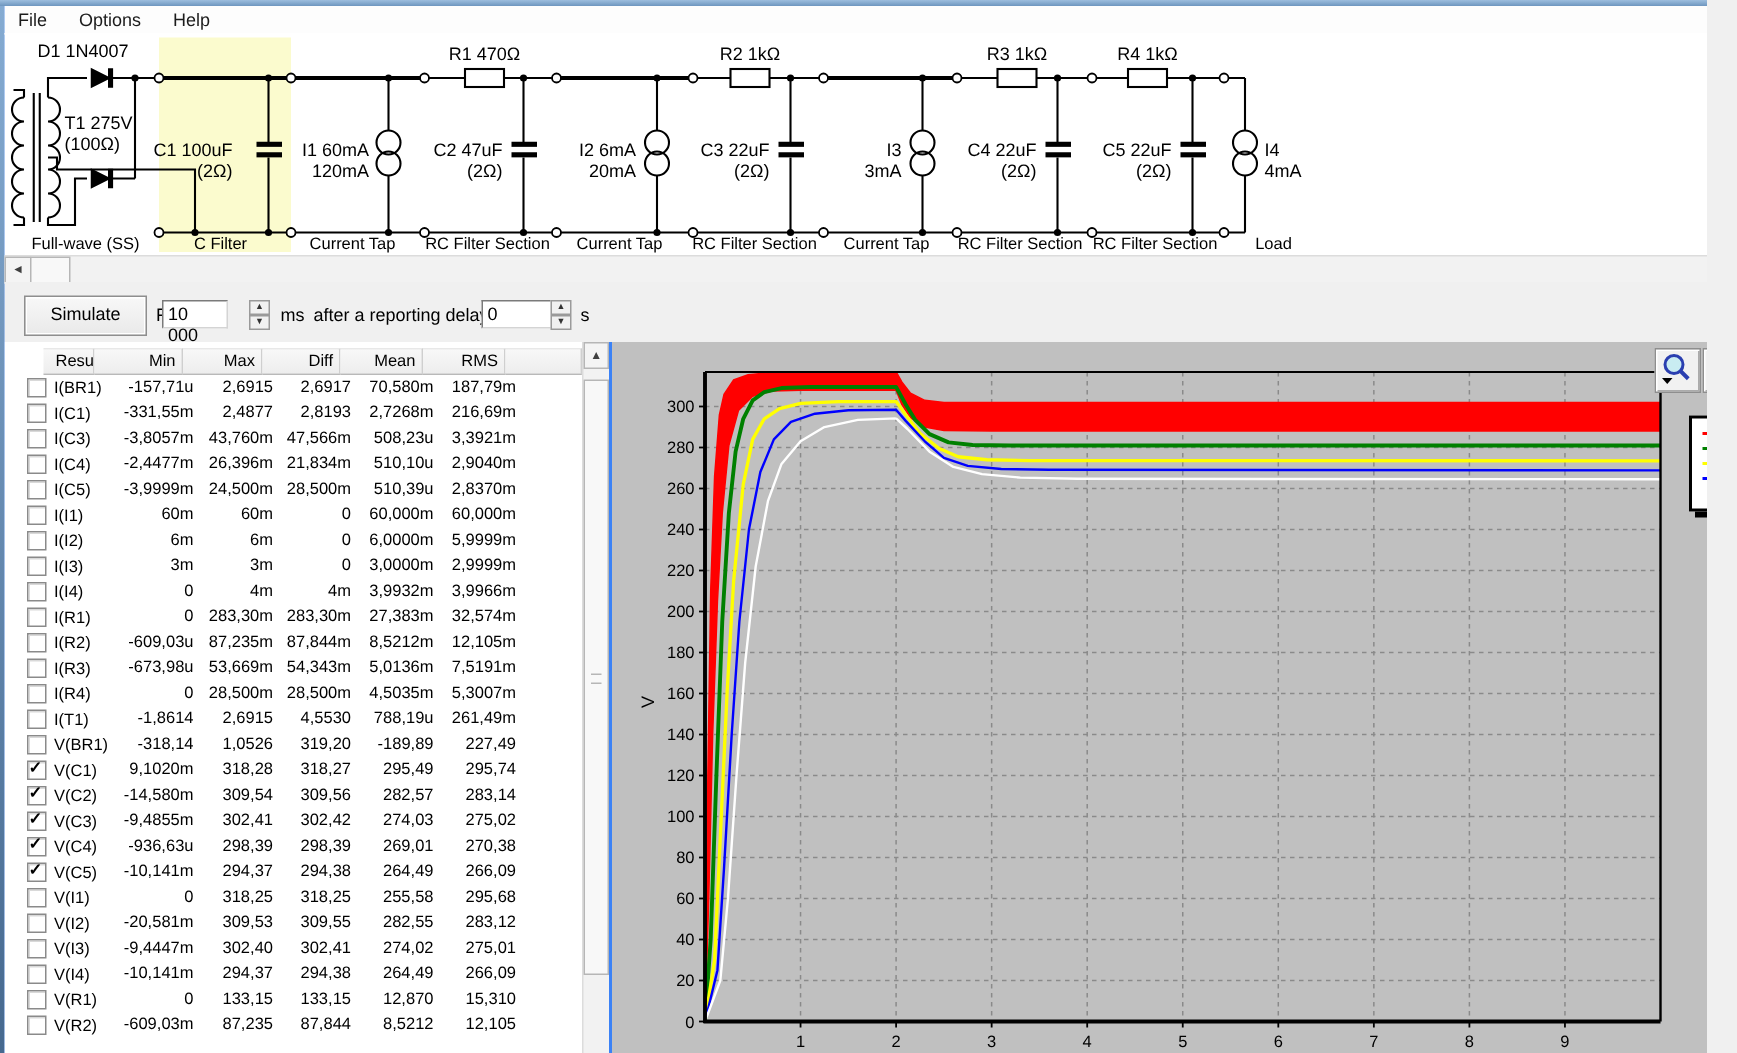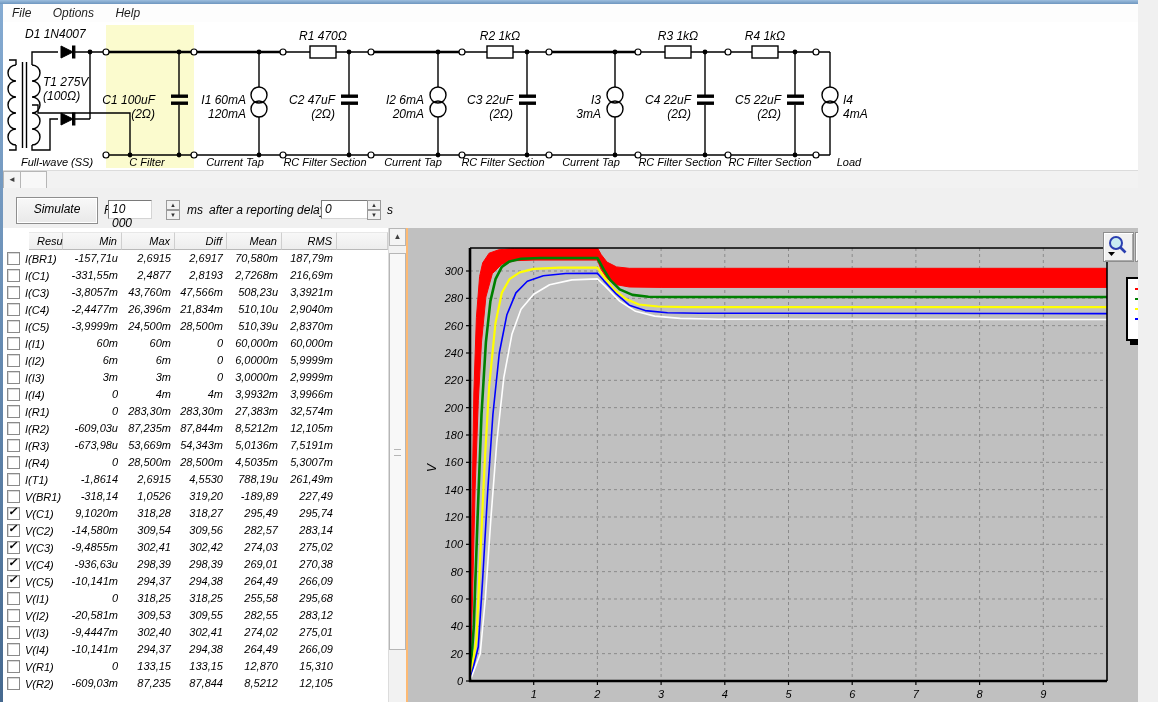--- a/index.html
+++ b/index.html
@@ -1,18 +1,18 @@
 <!DOCTYPE html>
 <html><head>
 <meta charset="utf-8">
 <style>
   html,body{margin:0;padding:0;}
   body{width:1158px;height:702px;overflow:hidden;background:#f0f0f0;
        font-family:"Liberation Sans",sans-serif;-webkit-font-smoothing:none;}
-  #app{position:relative;width:1138px;height:702px;background:#fdba74;overflow:hidden;font-style:italic;}
+  #app{position:relative;width:1138px;height:702px;background:#3b82f6;overflow:hidden;}
 
   
   #frame-top{position:absolute;left:0;top:0;width:1158px;height:4px;
     background:linear-gradient(to bottom,#9dbede,#6e96bf);}
   #frame-left{position:absolute;left:0;top:4px;width:3px;height:698px;
     background:linear-gradient(to bottom,#85abd2,#46698f);}
 
   
   #menubar{position:absolute;left:3px;top:4px;width:1155px;height:18px;background:#fdfdfd;
     border-bottom:1px solid #e2e2e2;font-size:12px;color:#1c1c1c;}
@@ -52,21 +52,21 @@
   #table{position:absolute;left:3px;top:228px;width:385px;height:474px;background:#fff;overflow:hidden;}
   #thead{position:absolute;left:0;top:4px;right:0;height:18px;display:grid;
     grid-template-columns:60px 59px 53px 52px 55px 55px 1fr;}
   .th{background:linear-gradient(#f8f8f8,#ededed);border-right:1px solid #cfcfcf;
     border-bottom:1px solid #b9b9b9;border-top:1px solid #e8e8e8;
     font-size:11px;line-height:16px;color:#000;}
   .th.num{text-align:right;padding-right:4px;}
   .th.first{padding-left:8px;margin-left:26px;}
   #tbody{position:absolute;left:0;top:22px;right:0;}
   .tr{height:17px;display:grid;grid-template-columns:60px 59px 53px 52px 55px 55px 1fr;
-    font-size:11px;color:#000;}
+    font-size:11px;color:#000;padding-left:11px;}
   .td-name{display:flex;align-items:center;}
   .cb{width:11px;height:11px;background:#fff;border:1px solid #8a8a8a;
     box-shadow:inset 1px 1px 0 rgba(0,0,0,.15);margin:0 5px 0 4px;position:relative;flex:0 0 11px;}
   .cb .chk{position:absolute;left:0px;top:-3px;font-size:11px;font-weight:bold;color:#000;}
   .td-num{text-align:right;padding-right:4px;line-height:17px;}
 
   
   #chart{position:absolute;left:408px;top:228px;width:750px;height:474px;background:#c0c0c0;overflow:hidden;}
   .chart-btn{position:absolute;top:4px;width:29px;height:28px;background:#f1f1f1;
     border:1px solid #8e8e8e;box-shadow:inset 1px 1px 0 #fff, inset -1px -1px 0 #ababab;cursor:default;}

